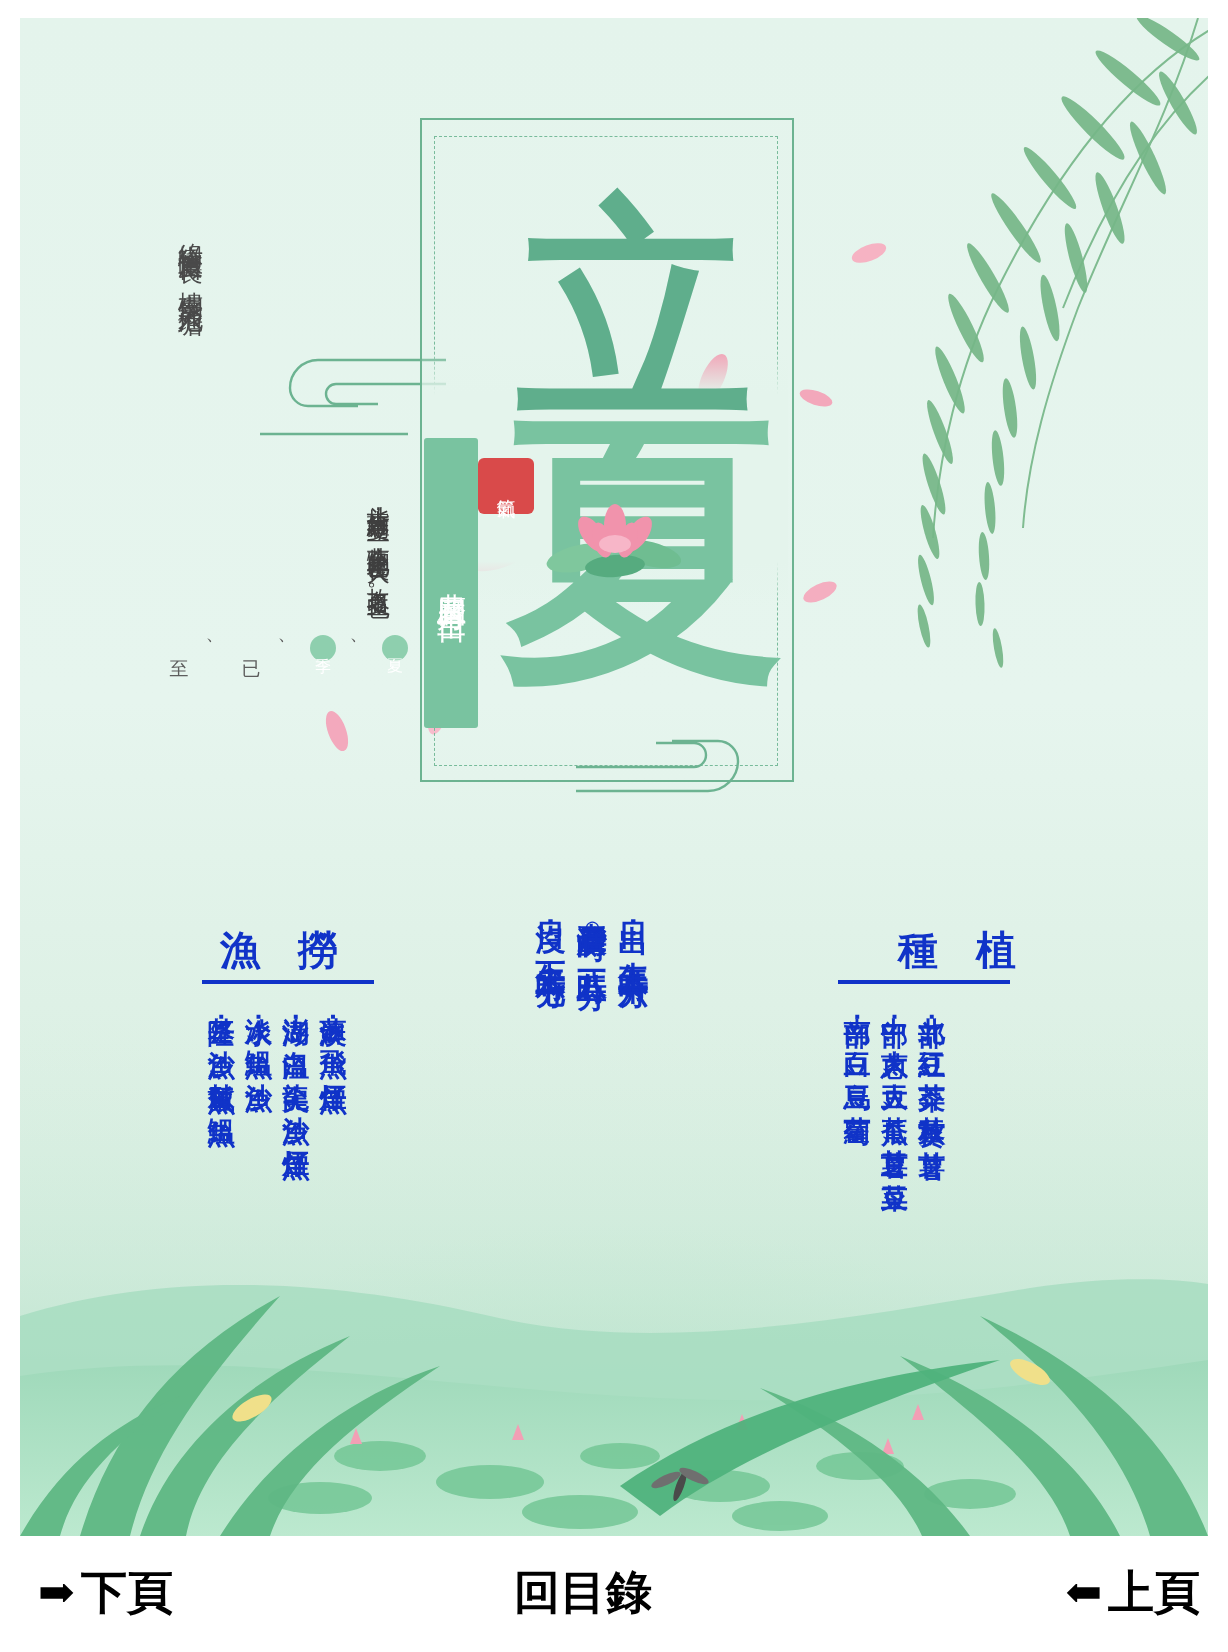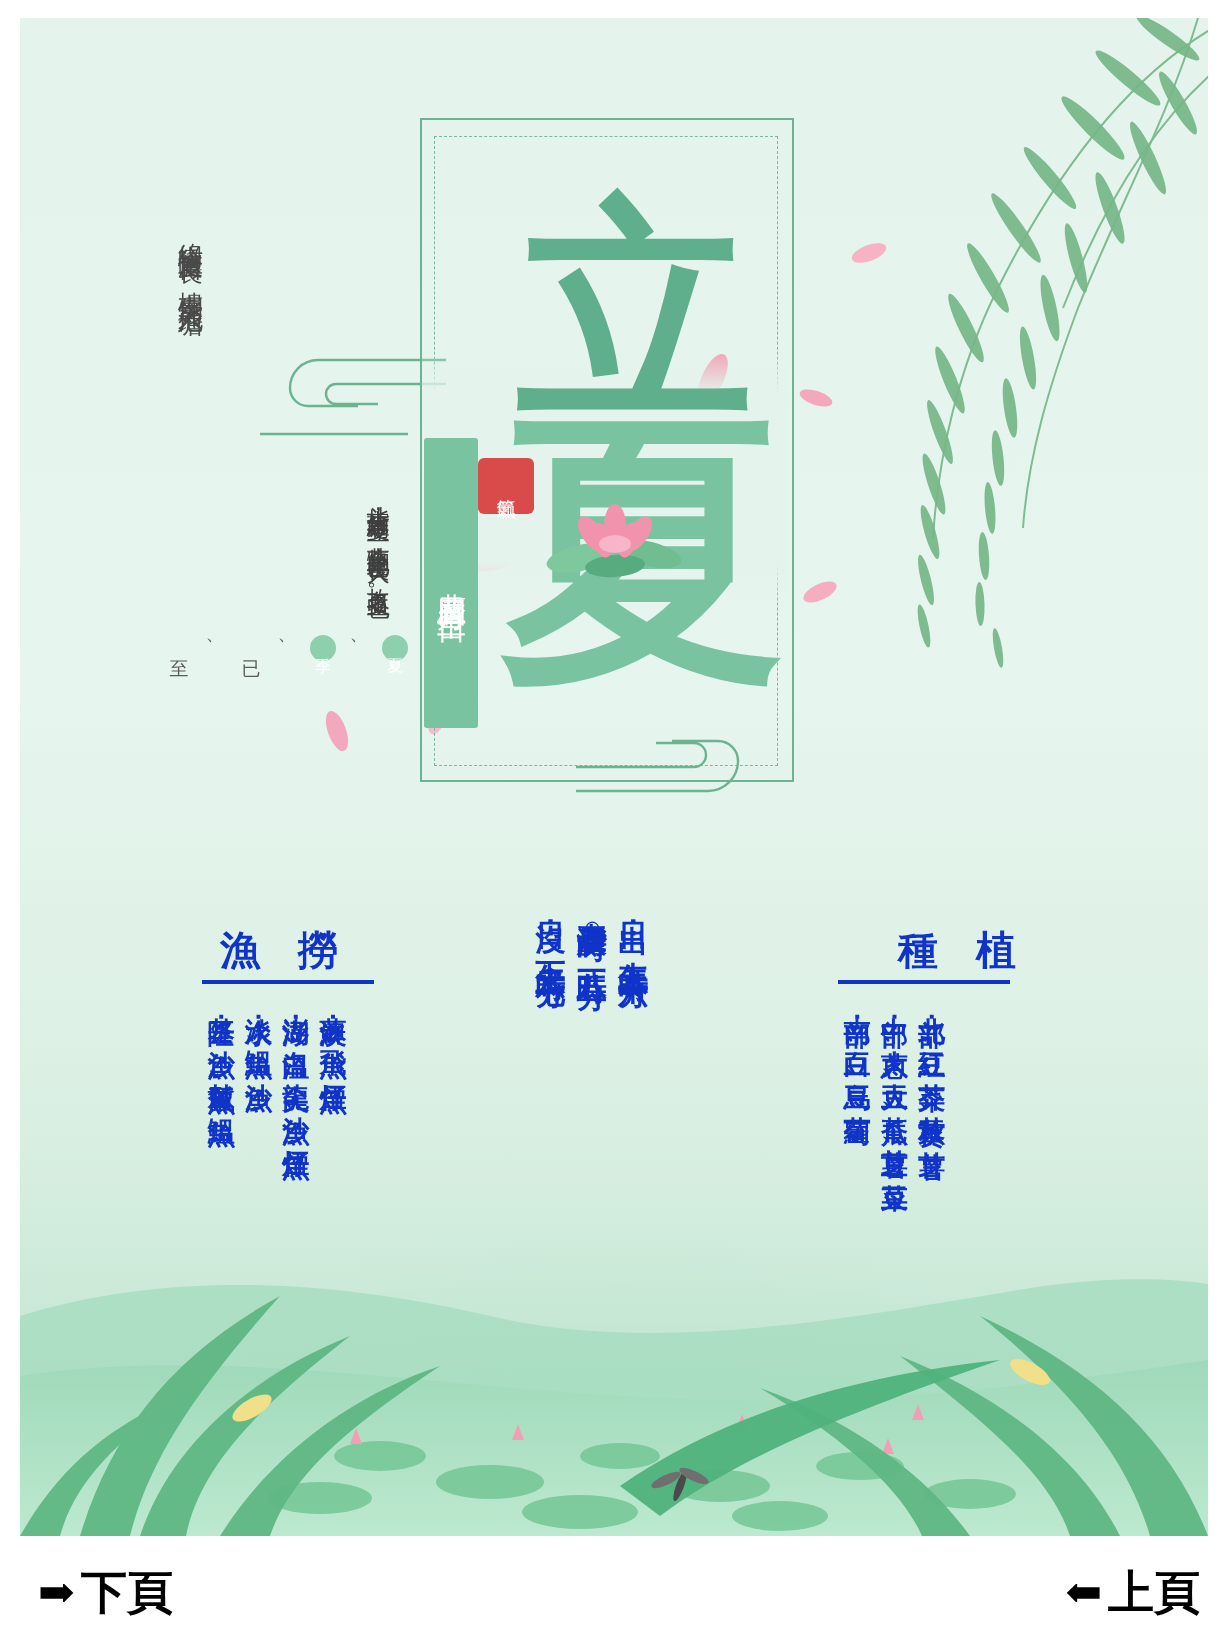--- a/index.html
+++ b/index.html
@@ -382,19 +382,22 @@
       <div>基隆：沙魚、棘鬣魚、鰮魚</div>
     </div>
 
   </div>
 
   <div id="nav">
     <div class="nav-btn" id="nav-next">
       <span class="arrow">➡</span>
       <span>下頁</span>
     </div>
+    <div class="nav-btn" id="nav-index">
+      <span>回目錄</span>
+    </div>
     <div class="nav-btn" id="nav-prev">
       <span class="arrow">⬅</span>
       <span>上頁</span>
     </div>
   </div>
 
 </div>
 
 </body></html>

